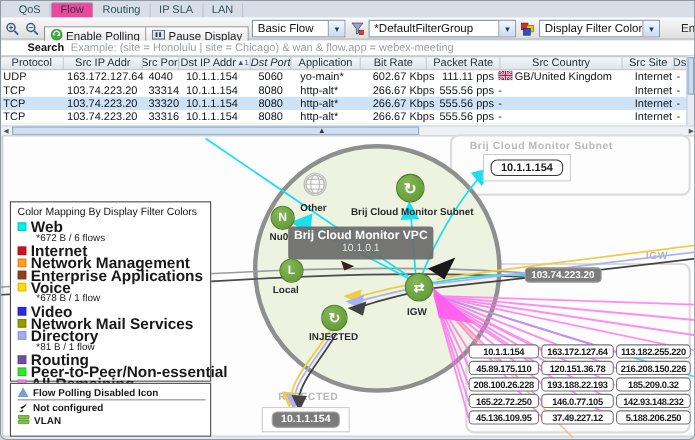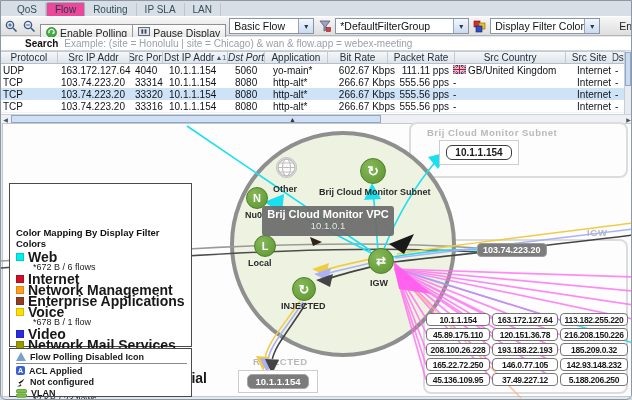--- a/index.html
+++ b/index.html
@@ -69,21 +69,21 @@
   .gw-box{position:absolute;left:476px;top:242px;z-index:5;background:#7d7d7d;border:1px solid #9d9d9d;border-radius:4px;
           color:#fff;font-size:9px;font-weight:bold;padding:1px 5px;white-space:nowrap;}
   .ip-grid{position:absolute;left:425px;top:312px;width:202px;z-index:5;display:grid;
            grid-template-columns:64px 66px 68px;grid-auto-rows:13px;gap:2px;}
   .ipbox{background:#fff;border:1.5px solid #767676;border-radius:4px;font-size:8.5px;font-weight:bold;color:#1a1a1a;
          display:flex;align-items:center;justify-content:center;white-space:nowrap;letter-spacing:-.3px;overflow:hidden;}
   
   .legend{position:absolute;left:8px;width:183px;background:#fff;border:1px solid #4a4a4a;z-index:8;padding:3px 4px 2px 6px;}
   .legend1{top:182px;height:164px;}
   .legend2{top:347px;height:49px;padding-top:2px;}
-  .lg-title{font-size:9.5px;font-weight:bold;color:#111;margin-bottom:2px;margin-top:40px;}
+  .lg-title{font-size:9.5px;font-weight:normal;color:#111;margin-bottom:2px;}
   .li-row{display:flex;align-items:center;gap:4px;height:11px;}
   .swatch{width:8px;height:8px;flex:none;border:1px solid rgba(0,0,0,.15);}
   .li-label{font-size:14px;font-weight:bold;color:#181818;white-space:nowrap;}
   .li-note{font-size:9px;color:#222;padding-left:17px;height:11px;white-space:nowrap;}
   .f-row{display:flex;align-items:center;gap:4px;height:11px;}
   .f-label{font-size:9px;font-weight:bold;color:#181818;white-space:nowrap;}
   .f-sep{border:none;border-top:1px solid #8a8a8a;margin:1px 0;}
   .warn-tri{width:0;height:0;border-left:5px solid transparent;border-right:5px solid transparent;border-bottom:9px solid #7aa0d0;}
   .acl{width:9px;height:9px;background:#3a5fd0;border-radius:2px;color:#fff;font-size:7px;font-weight:bold;
        display:flex;align-items:center;justify-content:center;}
@@ -418,20 +418,21 @@
           <span class="li-label">Video</span>
         </div>
         <div class="li-row">
           <span class="swatch" style="background: rgb(154, 154, 0);"></span>
           <span class="li-label">Network Mail Services</span>
         </div>
         <div class="li-row">
           <span class="swatch" style="background: rgb(167, 171, 239);"></span>
           <span class="li-label">Directory</span>
         </div>
+        <div class="li-note">*81 B / 1 flow</div>
         <div class="li-row">
           <span class="swatch" style="background: rgb(110, 79, 162);"></span>
           <span class="li-label">Routing</span>
         </div>
         <div class="li-row">
           <span class="swatch" style="background: rgb(46, 230, 46);"></span>
           <span class="li-label">Peer-to-Peer/Non-essential</span>
         </div>
         <div class="li-row">
           <span class="swatch" style="background: rgb(255, 120, 240);"></span>
@@ -440,24 +441,20 @@
         <div class="li-note">*2 KB / 23 flows</div>
       </div>
   </div>
 
   <div class="legend legend2">
     <div class="f-row">
       <span class="warn-tri"></span>
       <span class="f-label">Flow Polling Disabled Icon</span>
     </div>
     <hr class="f-sep">
-    <div class="f-row">
-      <span class="acl">A</span>
-      <span class="f-label">ACL Applied</span>
-    </div>
     <div class="f-row">
       <span><svg width="10" height="9" viewBox="0 0 10 9">
             <path d="M8.5,0.5 C7,2 5,3 2.5,4.5 L4.5,6.5 C3.5,7.5 2,8 0.8,8.2 L3.8,8.5 L5.5,7.3 L4,5.6 C6,4.5 7.5,2.5 8.5,0.5 Z" fill="#111"></path>
           </svg></span>
       <span class="f-label">Not configured</span>
     </div>
     <div class="f-row">
       <span><svg width="11" height="9" viewBox="0 0 11 9">
             <rect x="0.5" y="0.5" width="10" height="3.4" rx="1" fill="#7cc144" stroke="#4e8a22" stroke-width="0.7"></rect>
             <rect x="0.5" y="4.9" width="10" height="3.4" rx="1" fill="#7cc144" stroke="#4e8a22" stroke-width="0.7"></rect>

